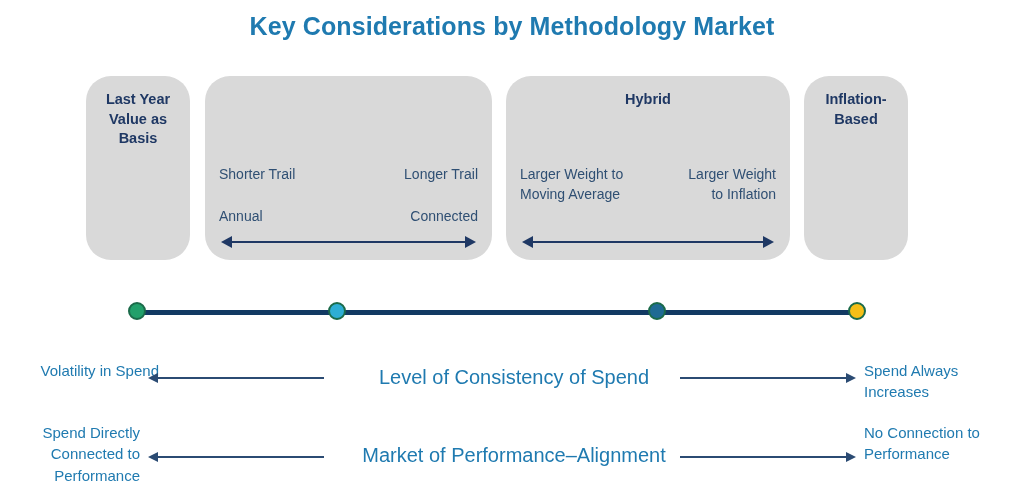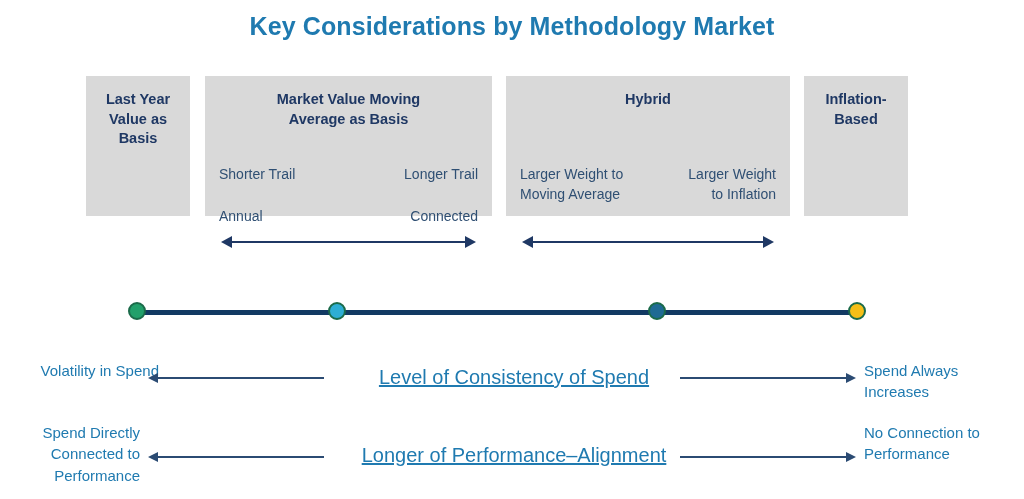--- a/index.html
+++ b/index.html
@@ -26,22 +26,23 @@
     font-size: 25px;
     font-weight: 600;
     letter-spacing: 0.1px;
     color: #1f7ab0;
   }
 
   
   .box {
     position: absolute;
     top: 76px;
-    height: 140px;
+    height: 184px;
     background: #d9d9d9;
+    border-radius: 25px;
   }
   .box-1 { left: 86px;  width: 104px; }
   .box-2 { left: 205px; width: 287px; }
   .box-3 { left: 506px; width: 284px; }
   .box-4 { left: 804px; width: 104px; }
 
   .box-heading {
     position: absolute;
     left: 0;
     right: 0;
@@ -153,21 +154,20 @@
   .spectrum-1 .end-label { top: 8px; padding-left: 19px; }
   .spectrum-2 .end-label { top: 0px; }
 
   .spectrum .center-label {
     position: absolute;
     left: 4px;
     right: 0;
     text-align: center;
     font-size: 20px;
     color: #1f7ab0;
-    text-decoration: underline;
   }
   .spectrum-1 .center-label { top: 14px; }
   .spectrum-2 .center-label { top: 22px; }
 
   .spectrum .arrow-left,
   .spectrum .arrow-right {
     position: absolute;
     height: 10px;
   }
   .spectrum-1 .arrow-left,
@@ -205,24 +205,20 @@
 
 <div class="box box-1">
   <div class="box-heading">
     <div>Last Year</div>
     <div>Value as</div>
     <div>Basis</div>
   </div>
 </div>
 
 <div class="box box-2">
-  <div class="box-heading">
-    <div>Market Value Moving</div>
-    <div>Average as Basis</div>
-  </div>
   <div class="sub-row row-trail">
     <div class="left">Shorter Trail</div>
     <div class="right">Longer Trail</div>
   </div>
   <div class="sub-row row-freq">
     <div class="left">Annual</div>
     <div class="right">Connected</div>
   </div>
   <div class="box-arrow">
     <span class="head left"></span>
@@ -274,19 +270,19 @@
   </div>
   <div class="end-label right-end">Spend Always Increases</div>
 </div>
 
 <div class="spectrum spectrum-2">
   <div class="end-label left-end">Spend Directly Connected to Performance</div>
   <div class="arrow-left">
     <span class="head"></span>
     <span class="shaft"></span>
   </div>
-  <div class="center-label">Longer of Performance–Alignment</div>
+  <div class="center-label">Market of Performance–Alignment</div>
   <div class="arrow-right">
     <span class="shaft"></span>
     <span class="head"></span>
   </div>
   <div class="end-label right-end">No Connection to Performance</div>
 </div>
 
 </body></html>

